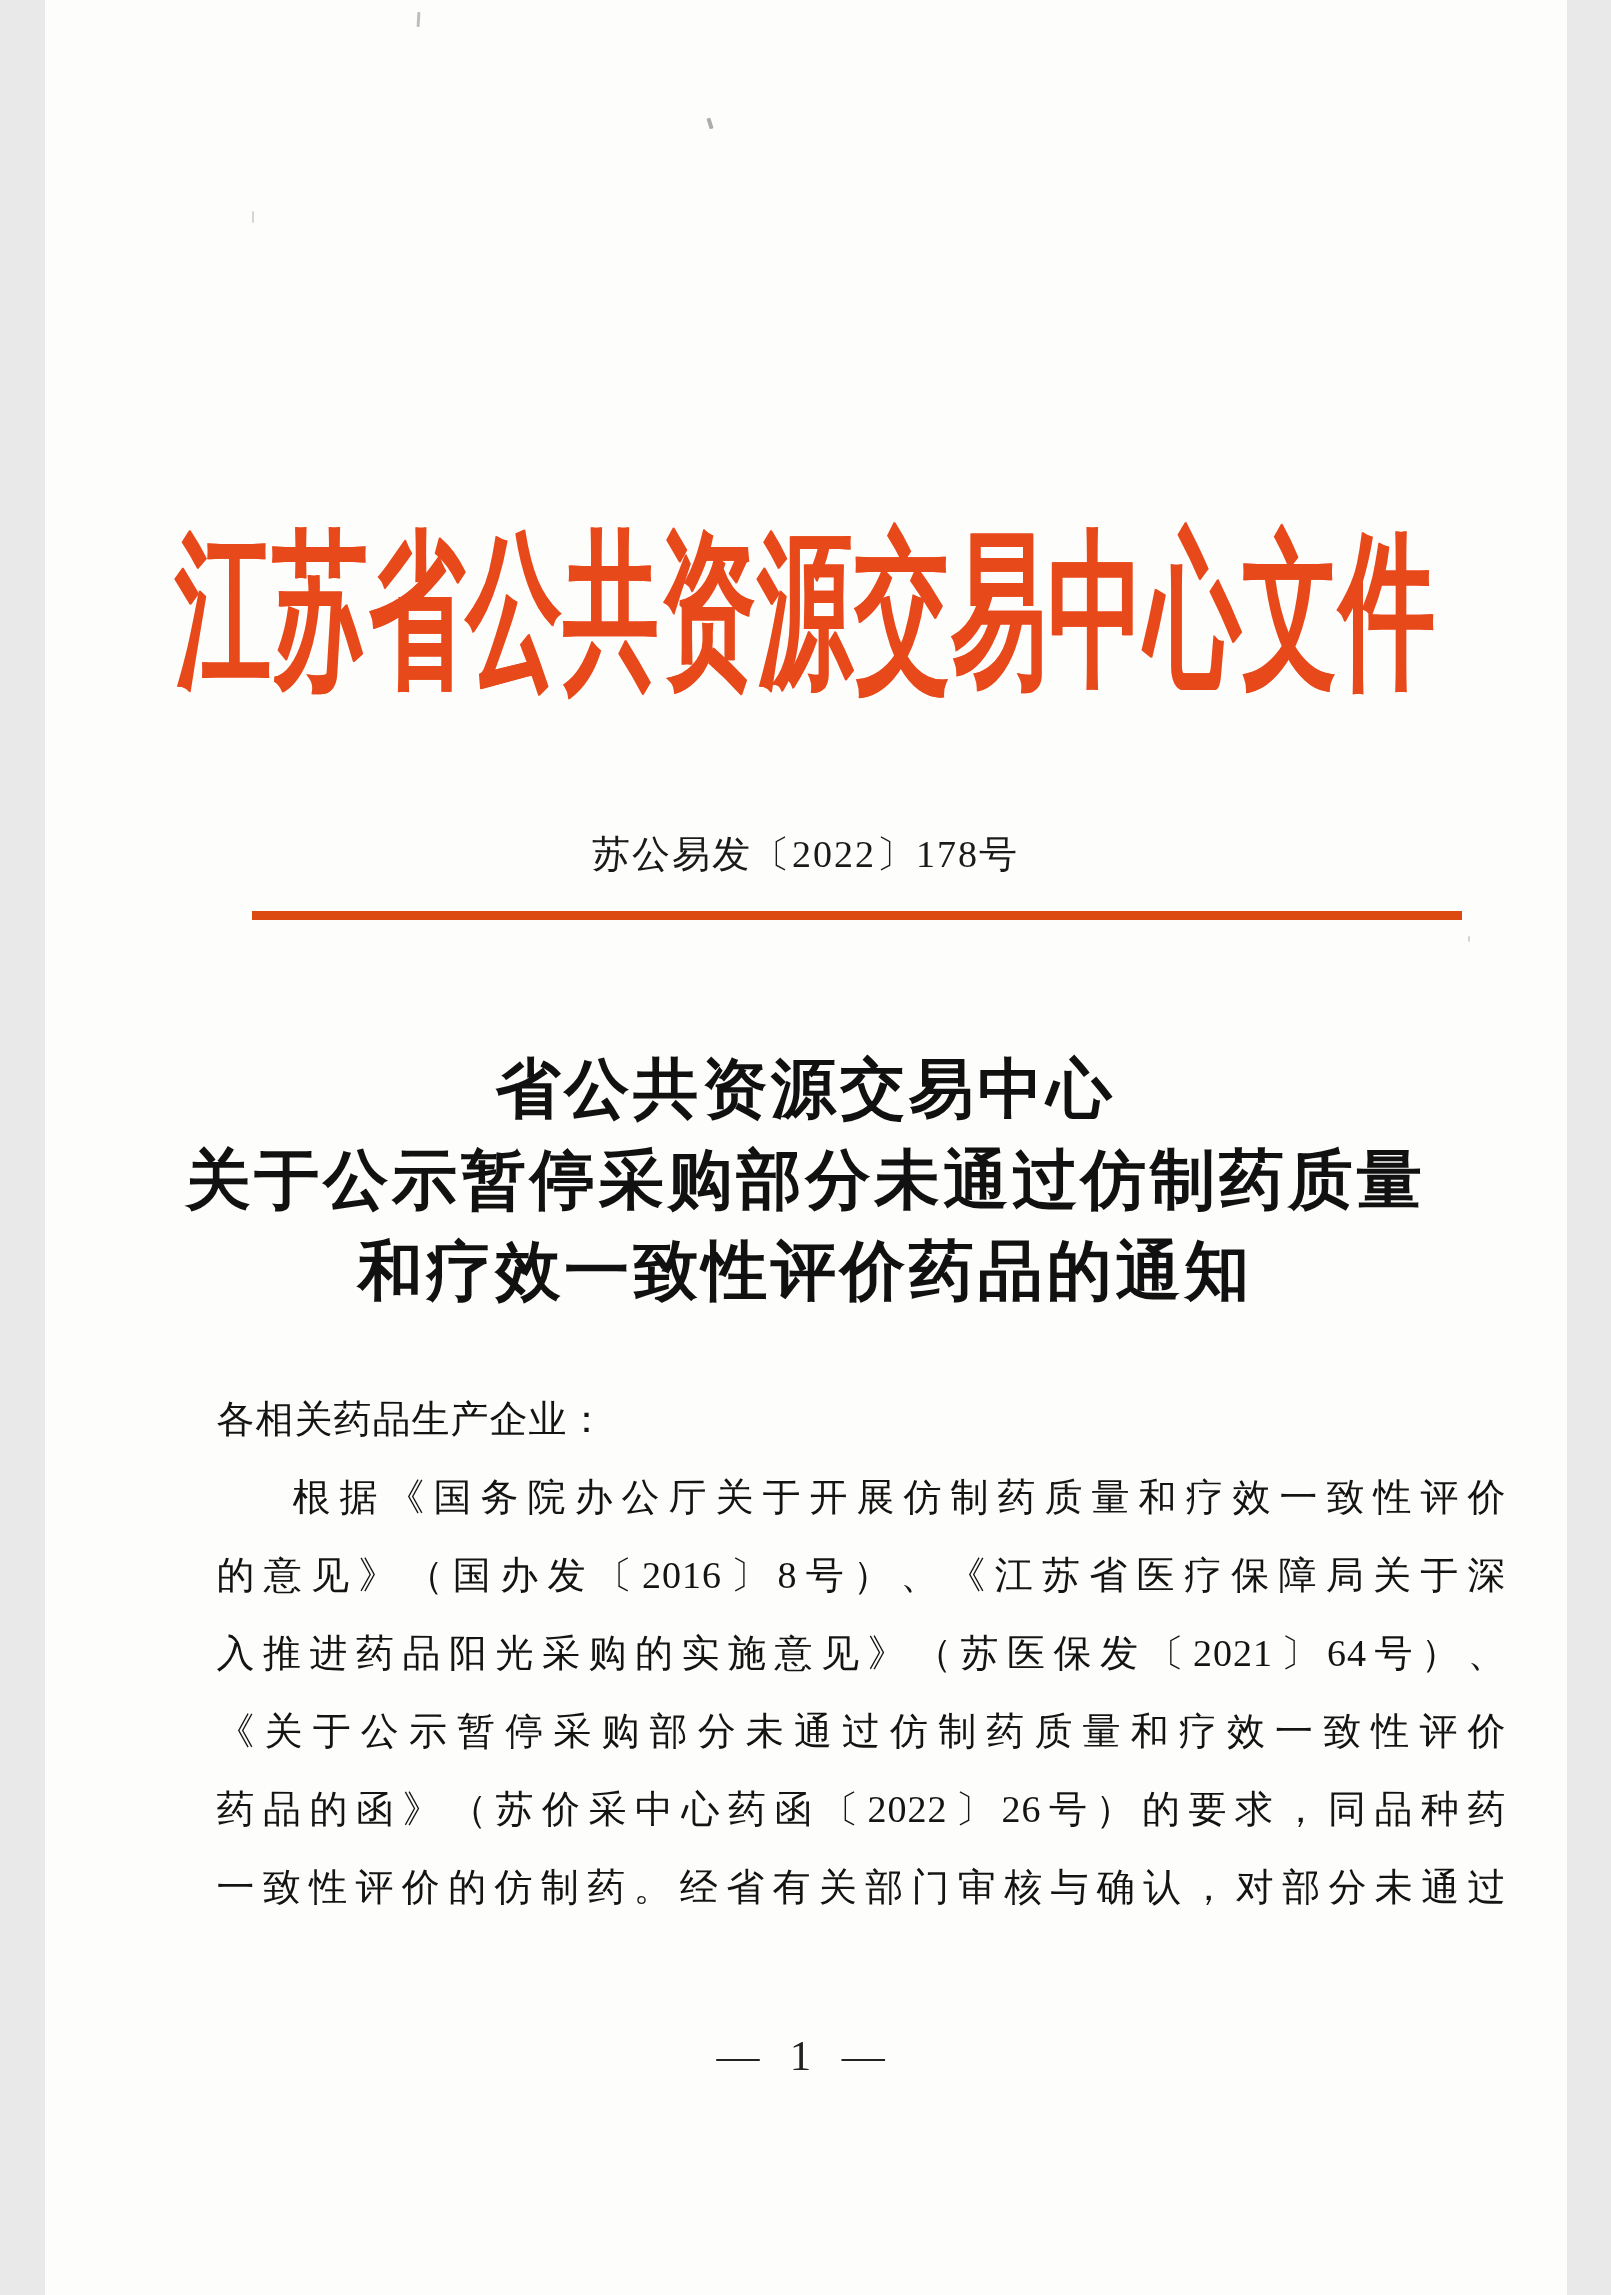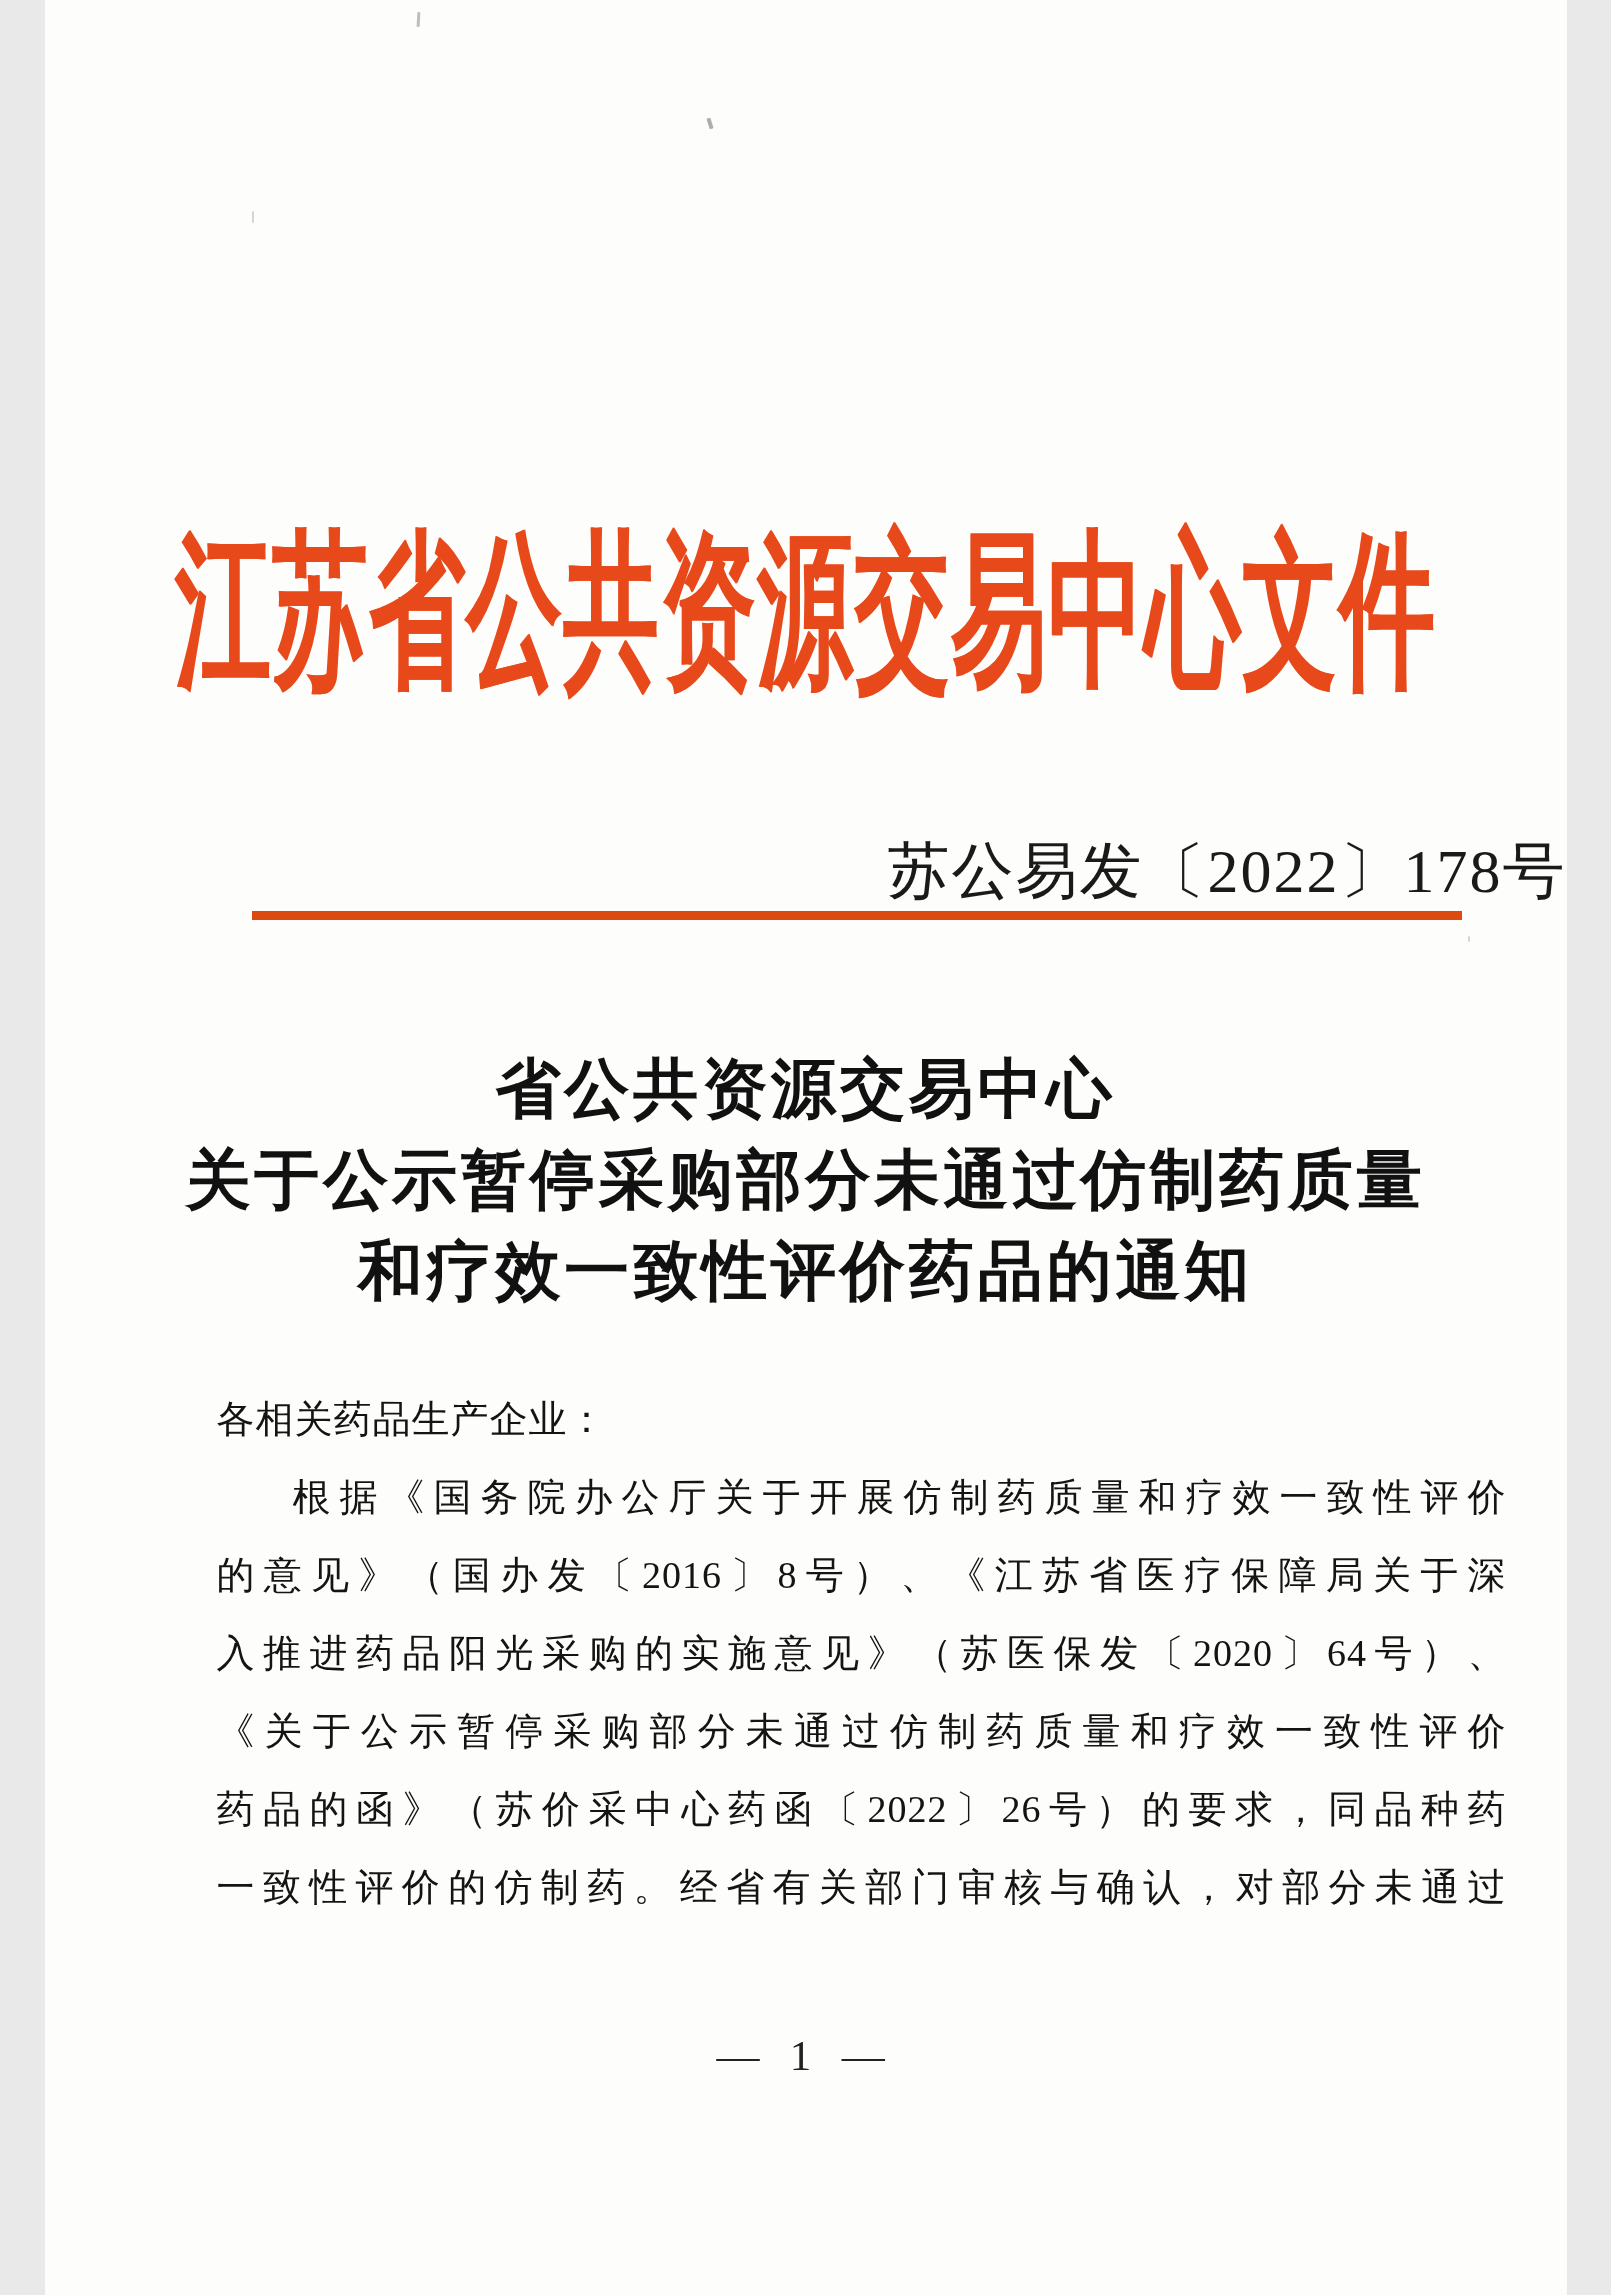--- a/index.html
+++ b/index.html
@@ -42,22 +42,22 @@
     white-space: nowrap;
     transform: scaleY(1.78);
     transform-origin: center center;
     text-shadow: 1px 0 0 #e8491b;
   }
 
   
   .doc-number {
     position: absolute;
     left: 0; right: 0; top: 829px;
-    text-align: right;
-    font-size: 62px;
+    text-align: center;
+    font-size: 38px;
     letter-spacing: 2px;
     white-space: nowrap;
   }
 
   
   .red-rule {
     position: absolute;
     left: 207px; top: 911px;
     width: 1210px; height: 8.8px;
     background: #dc4a12;
@@ -128,21 +128,21 @@
   <div class="doc-title">
     <div>省公共资源交易中心</div>
     <div>关于公示暂停采购部分未通过仿制药质量</div>
     <div>和疗效一致性评价药品的通知</div>
   </div>
 
   <div class="body-block">
     <div class="body-line salutation">各相关药品生产企业：</div>
     <div class="body-line indent">根据《国务院办公厅关于开展仿制药质量和疗效一致性评价</div>
     <div class="body-line">的意见》（国办发〔2016〕8号）、《江苏省医疗保障局关于深</div>
-    <div class="body-line">入推进药品阳光采购的实施意见》（苏医保发〔2020〕64号）、</div>
+    <div class="body-line">入推进药品阳光采购的实施意见》（苏医保发〔2021〕64号）、</div>
     <div class="body-line">《关于公示暂停采购部分未通过仿制药质量和疗效一致性评价</div>
     <div class="body-line">药品的函》（苏价采中心药函〔2022〕26号）的要求，同品种药</div>
     <div class="body-line">一致性评价的仿制药。经省有关部门审核与确认，对部分未通过</div>
   </div>
 
   <div class="page-number">— 1 —</div>
 
 </div>
 
 

